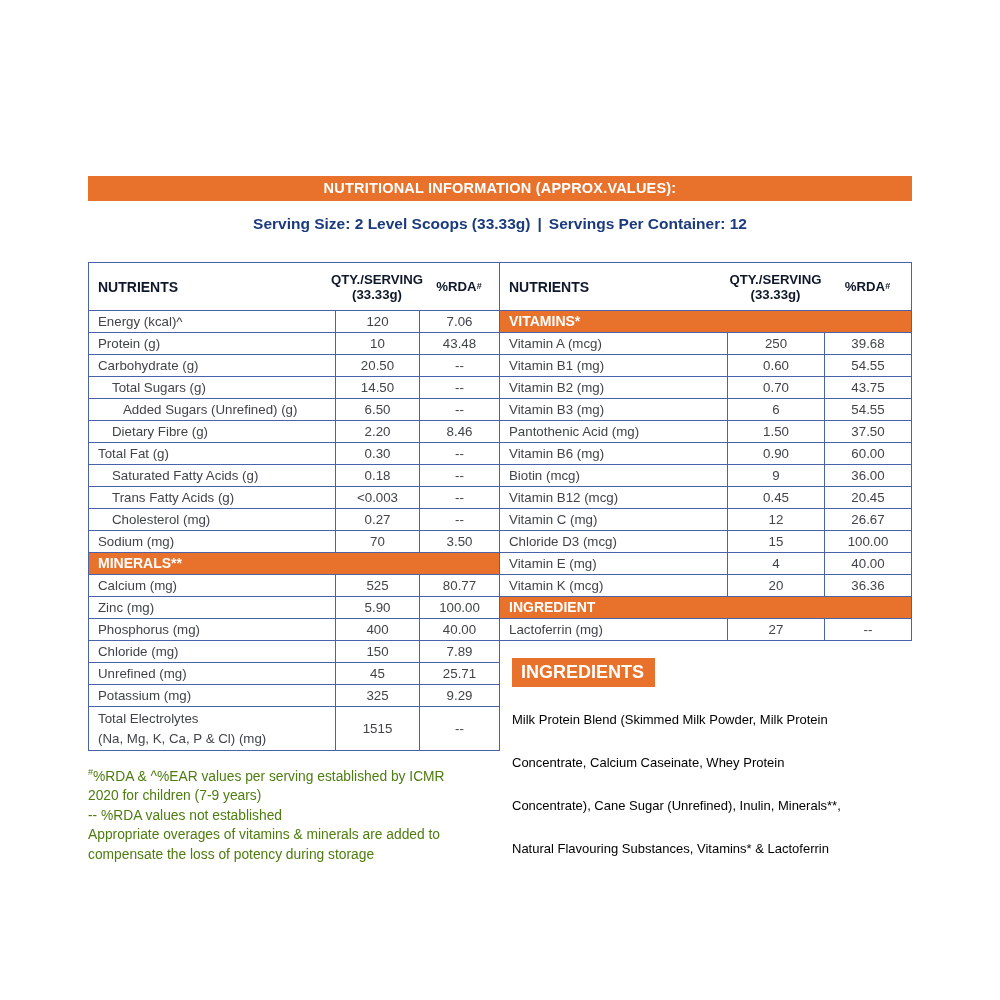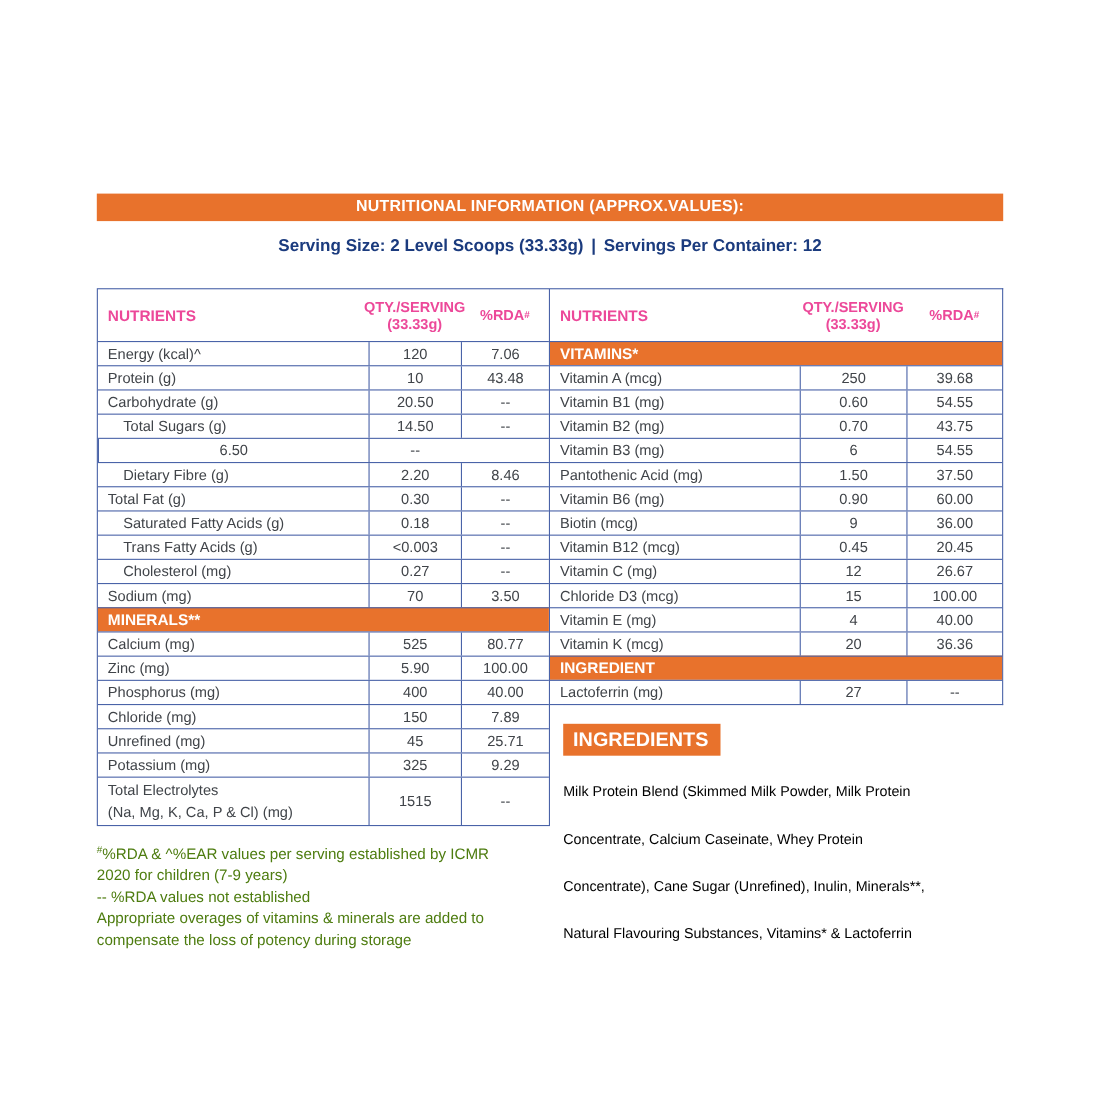--- a/index.html
+++ b/index.html
@@ -46,21 +46,21 @@
     width: 100%;
     background: #ffffff;
   }
   .tbl-right { border-left: none; }
   .thead, .tr { display: grid; }
   .tbl-left .thead, .tbl-left .tr { grid-template-columns: 246px 84px 80px; }
   .tbl-right .thead, .tbl-right .tr { grid-template-columns: 227px 97px 87px; }
   .thead { height: 47px; }
   .th {
     display: flex; flex-direction: column; justify-content: center;
-    color: #ec4899; font-weight: bold; font-size: 14px;
+    color: #0f172a; font-weight: bold; font-size: 14px;
     overflow: visible;
   }
   .th-label { padding-left: 9px; align-items: flex-start; }
   .th-center { align-items: center; text-align: center; font-size: 13.2px; line-height: 15px; white-space: nowrap; }
   .th sup { font-size: 9px; }
   .rda-head { flex-direction: row; justify-content: center; align-items: center; }
   .tr { border-top: 1px solid #4A63A8; }
   .tr .td {
     height: 21px; line-height: 21px;
     color: #404449; font-size: 13.3px;
@@ -143,20 +143,21 @@
                 <div class="td td-label">Carbohydrate (g)</div>
                 <div class="td td-val">20.50</div>
                 <div class="td td-val">--</div>
               </div>
               <div class="tr">
                 <div class="td td-label ind1">Total Sugars (g)</div>
                 <div class="td td-val">14.50</div>
                 <div class="td td-val">--</div>
               </div>
               <div class="tr">
+                <div class="td td-label ind2">Added Sugars (Unrefined) (g)</div>
                 <div class="td td-val">6.50</div>
                 <div class="td td-val">--</div>
               </div>
               <div class="tr">
                 <div class="td td-label ind1">Dietary Fibre (g)</div>
                 <div class="td td-val">2.20</div>
                 <div class="td td-val">8.46</div>
               </div>
               <div class="tr">
                 <div class="td td-label">Total Fat (g)</div>

